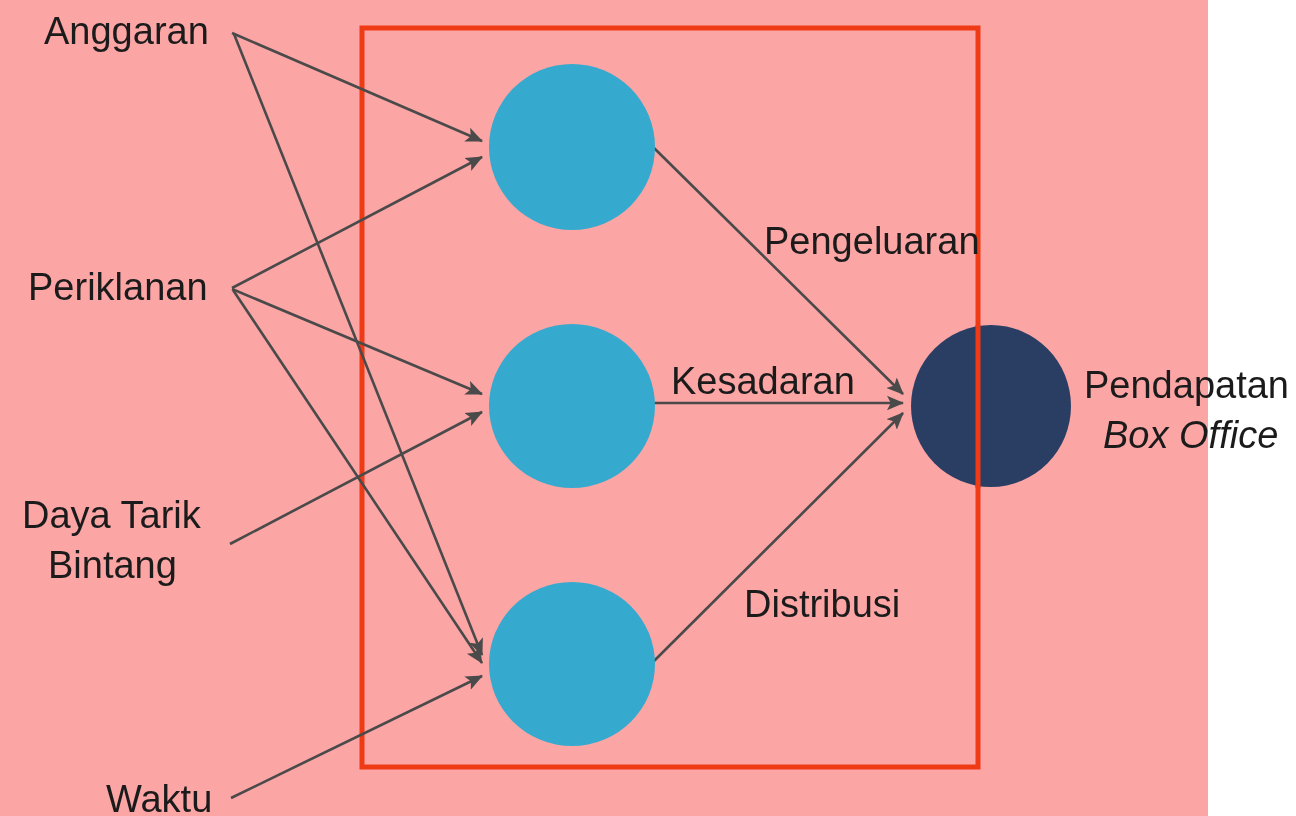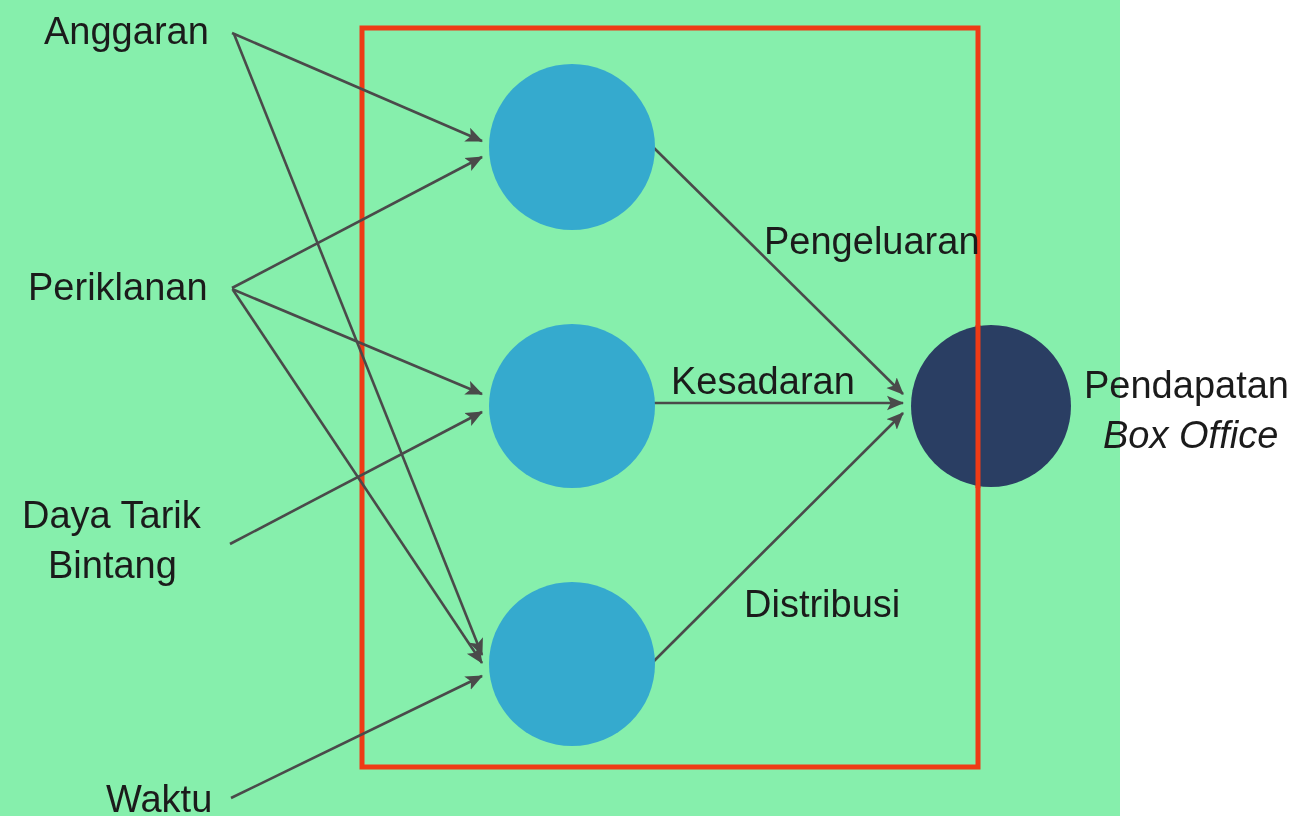--- a/index.html
+++ b/index.html
@@ -8,23 +8,23 @@
     background: #ffffff;
   }
   body {
     width: 1296px;
     height: 816px;
     font-family: "Liberation Sans", sans-serif;
     overflow: hidden;
   }
   #stage {
     position: relative;
-    width: 1120px;
+    width: 1208px;
     height: 816px;
-    background: #86efac;
+    background: #fca5a5;
   }
   svg#diagram {
     position: absolute;
     top: 0;
     left: 0;
     width: 1296px;
     height: 816px;
   }
   text {
     font-family: "Liberation Sans", sans-serif;

